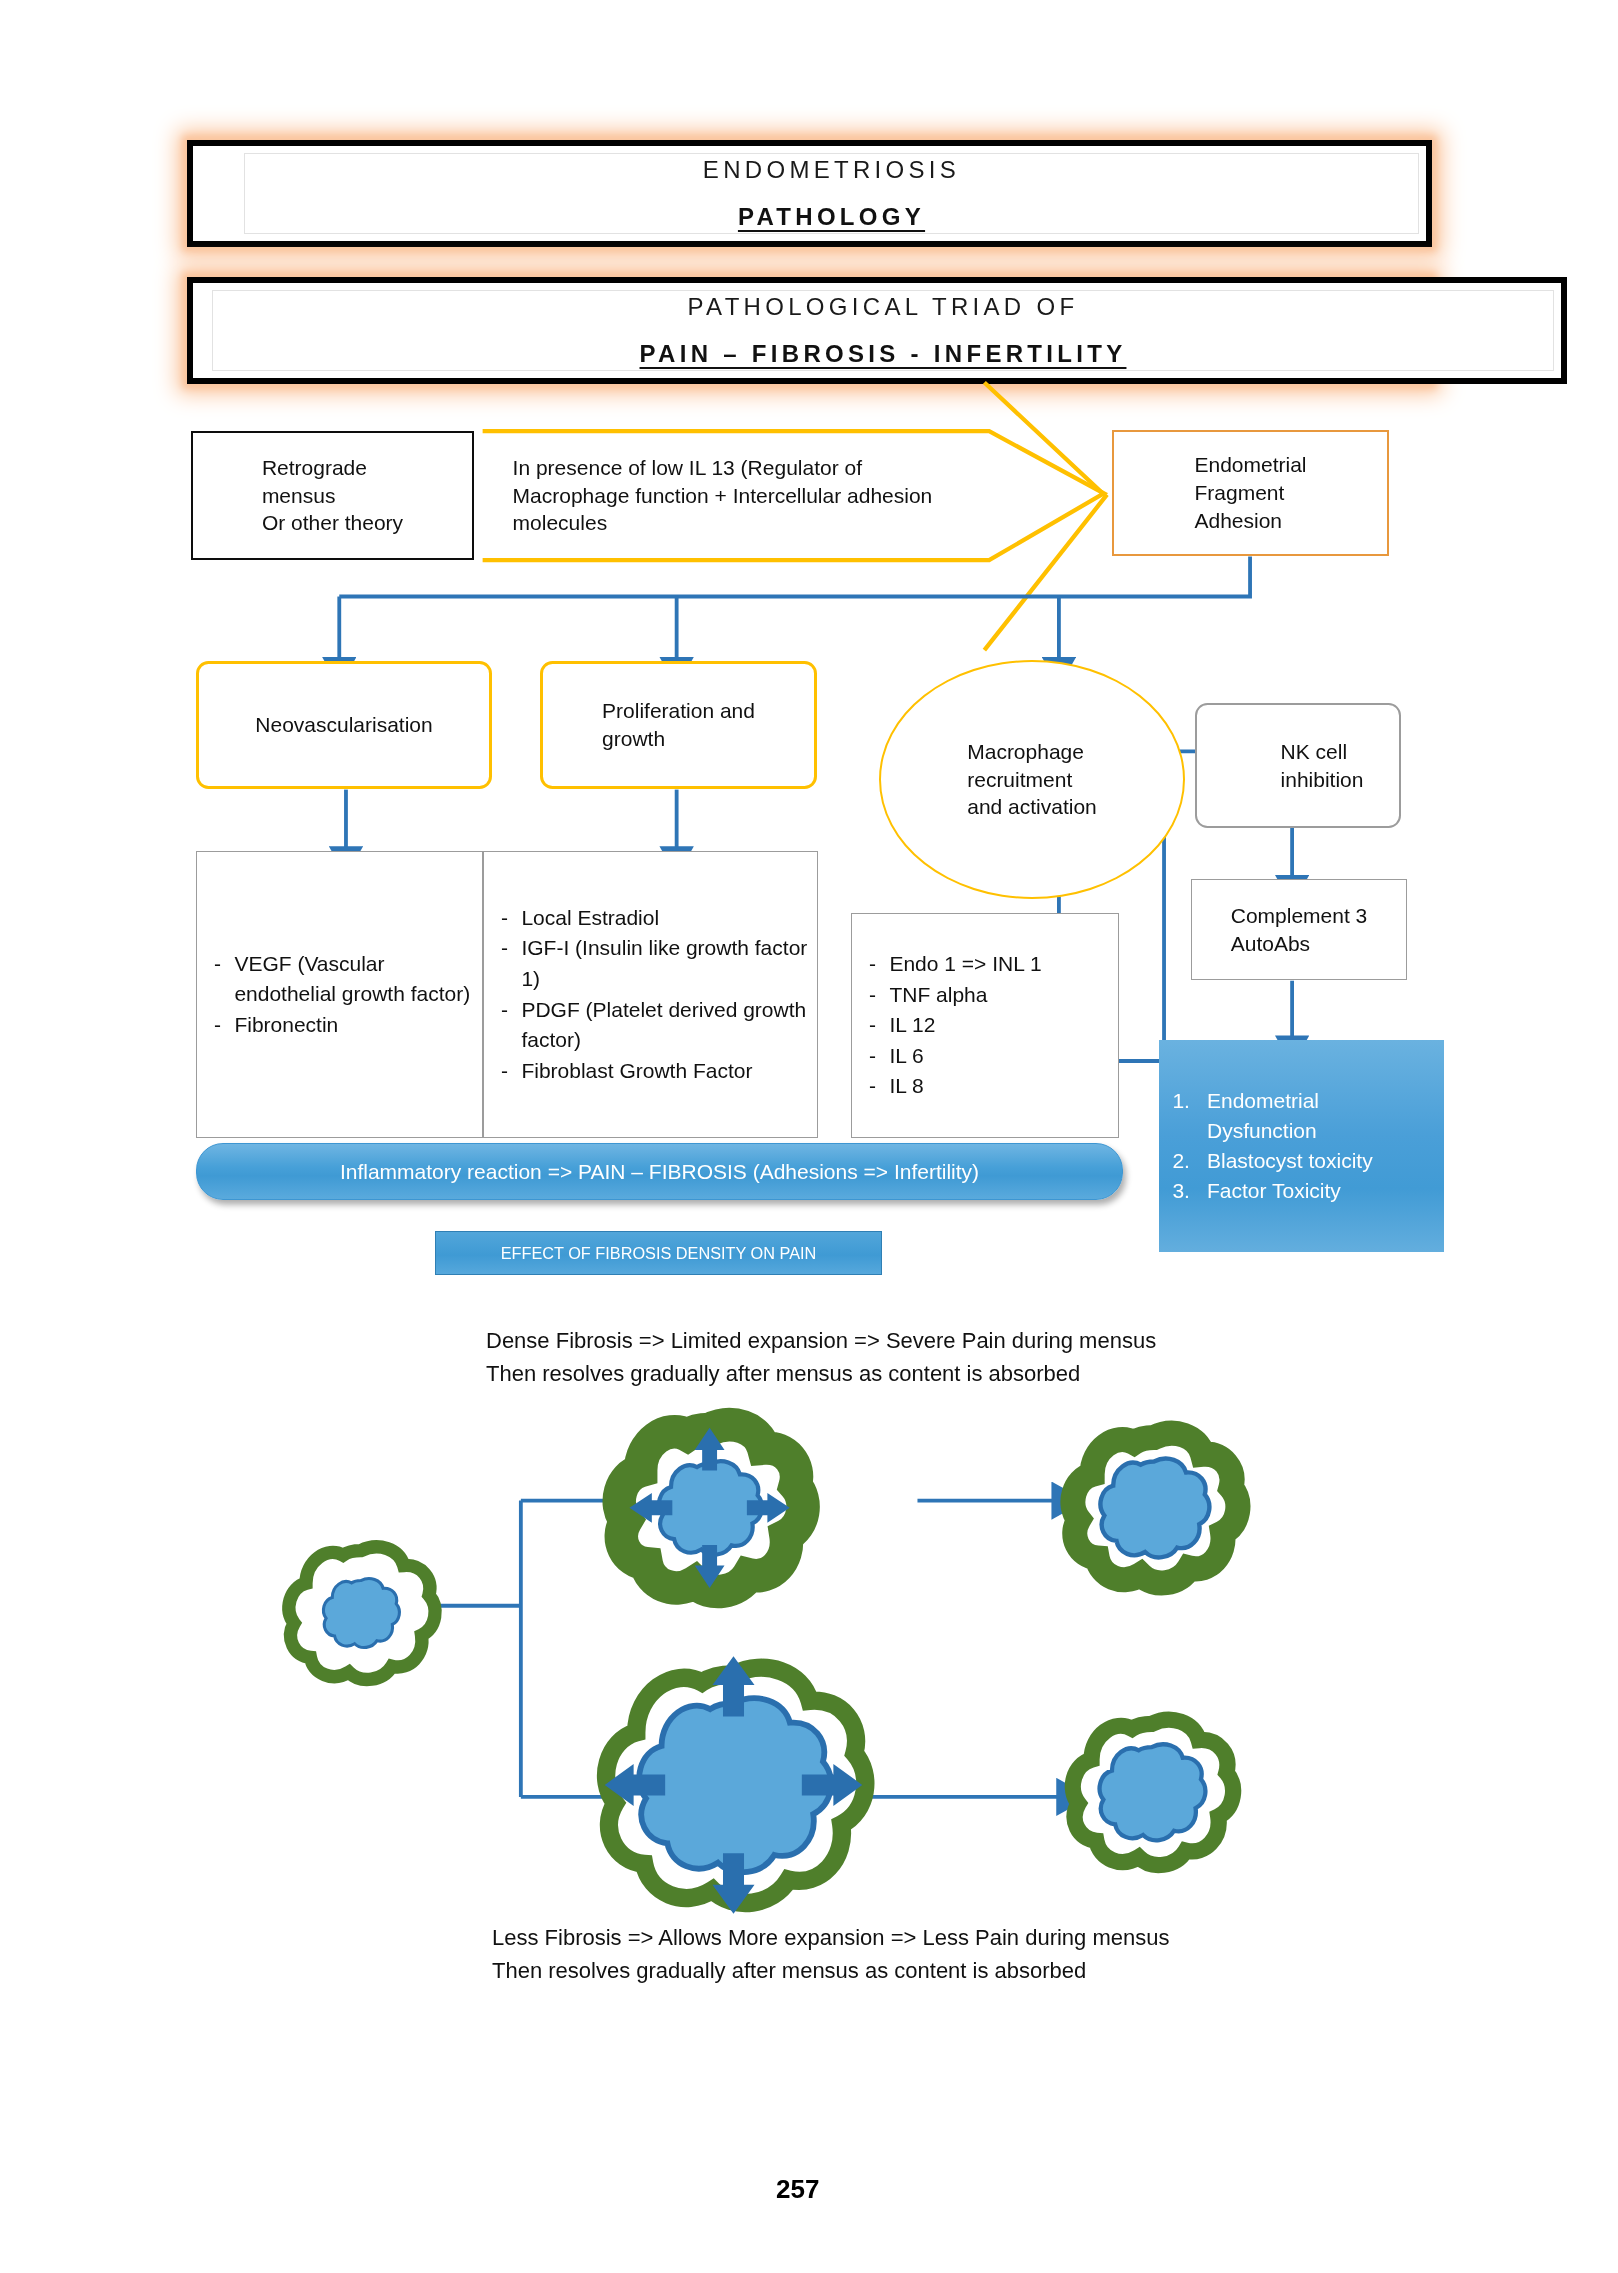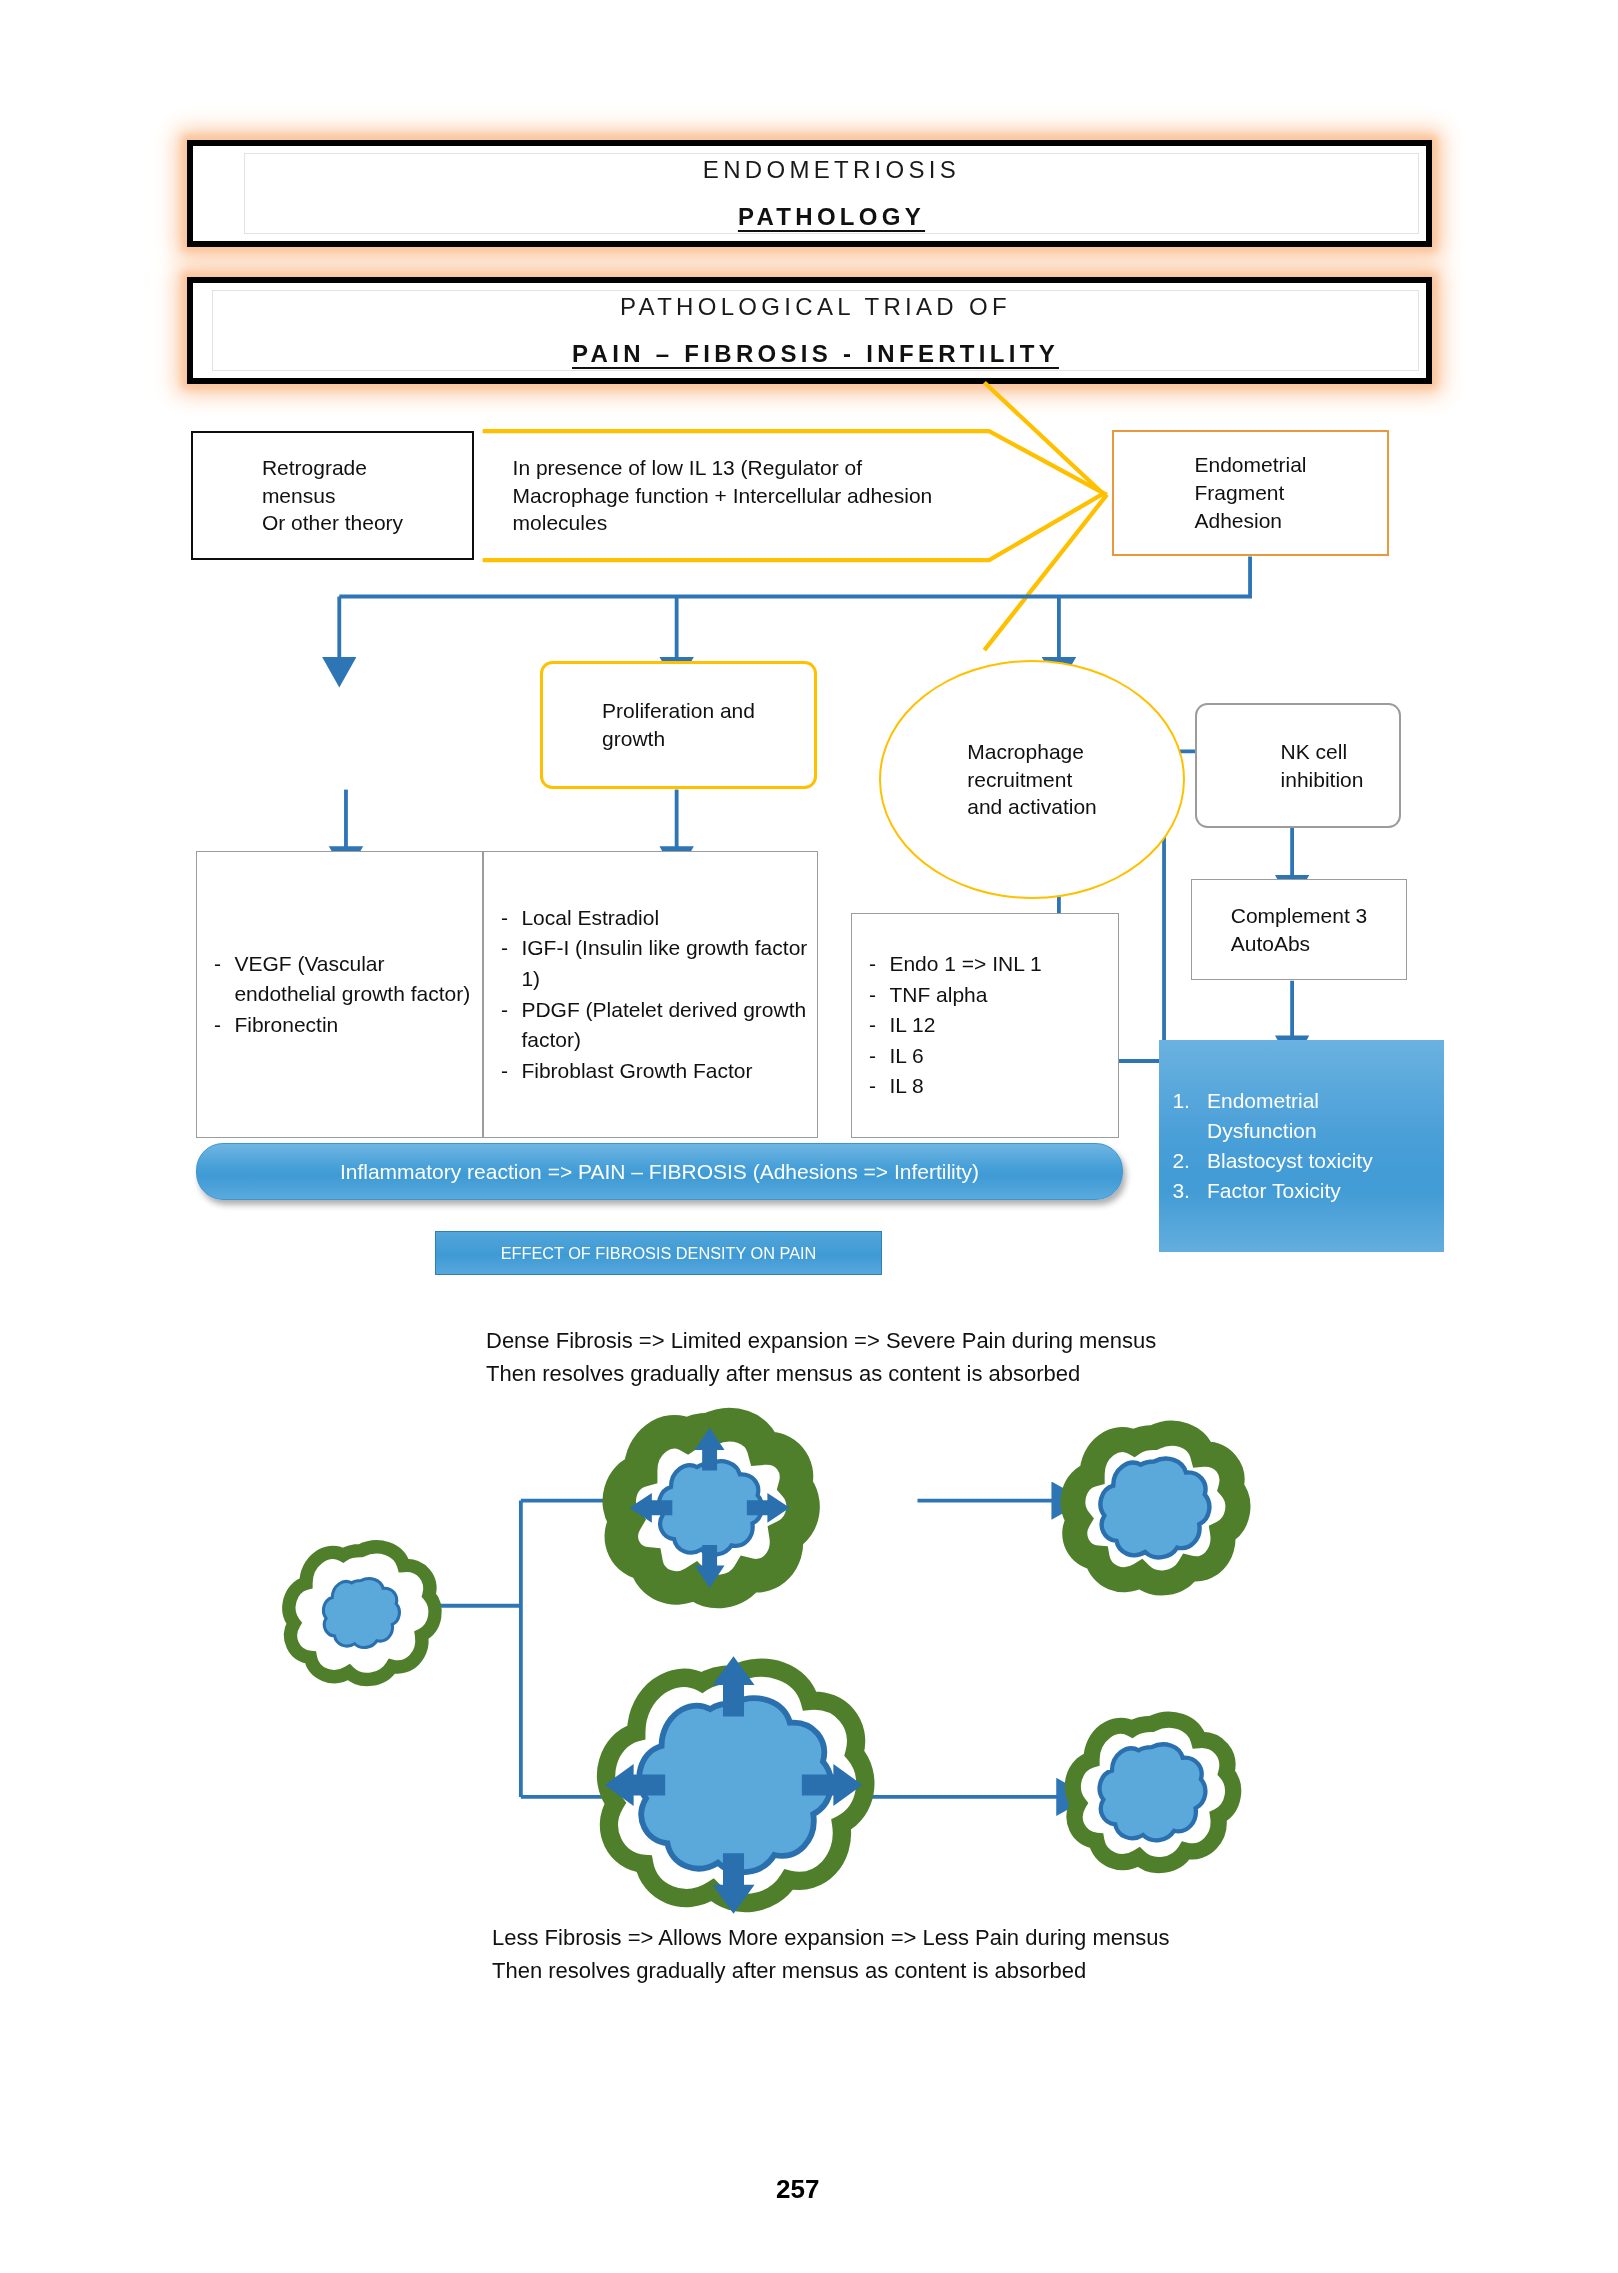--- a/index.html
+++ b/index.html
@@ -73,21 +73,21 @@
 
   <div class="banner-glow" style="left:187px;top:140px;width:1245px;height:107px;"></div>
   <div class="banner" style="left:187px;top:140px;width:1245px;height:107px;padding-left:44px;">
     <div class="banner-inner">
       <div class="bn-l1">ENDOMETRIOSIS</div>
       <div class="bn-l2">PATHOLOGY</div>
     </div>
   </div>
 
   <div class="banner-glow" style="left:187px;top:277px;width:1245px;height:107px;"></div>
-  <div class="banner" style="left:187px;top:277px;width:1245px;height:107px;padding-left:12px;">
+  <div class="banner" style="left:187px;top:277px;width:1380px;height:107px;padding-left:12px;">
     <div class="banner-inner">
       <div class="bn-l1">PATHOLOGICAL TRIAD OF</div>
       <div class="bn-l2">PAIN – FIBROSIS - INFERTILITY</div>
     </div>
   </div>
 
   <svg class="layer" viewBox="0 0 1693 2378" width="1618" height="2273">
     <defs>
       <marker id="bluehead" markerWidth="9" markerHeight="9" refX="1.2" refY="4.5" orient="auto" markerUnits="strokeWidth">
         <path d="M0,0 L0,9 L8,4.5 z" fill="#2e75b6"></path>
@@ -133,20 +133,21 @@
 mensus
 Or other theory</div>
 
   <div class="bx" style="left:505px;top:436px;width:486px;height:119px;border:none;
               padding:0 7.6px;white-space:normal;">In presence of low IL 13 (Regulator of Macrophage function + Intercellular adhesion molecules</div>
 
   <div class="bx orange" style="left:1112px;top:430px;width:277px;height:126px;white-space:pre-line;">Endometrial
 Fragment
 Adhesion</div>
 
+  <div class="bx yellow-r" style="left:196px;top:661px;width:296px;height:128px;">Neovascularisation</div>
 
   <div class="bx yellow-r" style="left:540px;top:661px;width:277px;height:128px;white-space:pre-line;">Proliferation and
 growth</div>
 
   <div class="bx ellipse" style="left:879px;top:660px;width:306px;height:239px;white-space:pre-line;">Macrophage
 recruitment
 and activation</div>
 
   <div class="bx grey-r" style="left:1195px;top:703px;width:206px;height:125px;white-space:pre-line;padding-left:48px;">NK cell
 inhibition</div>

